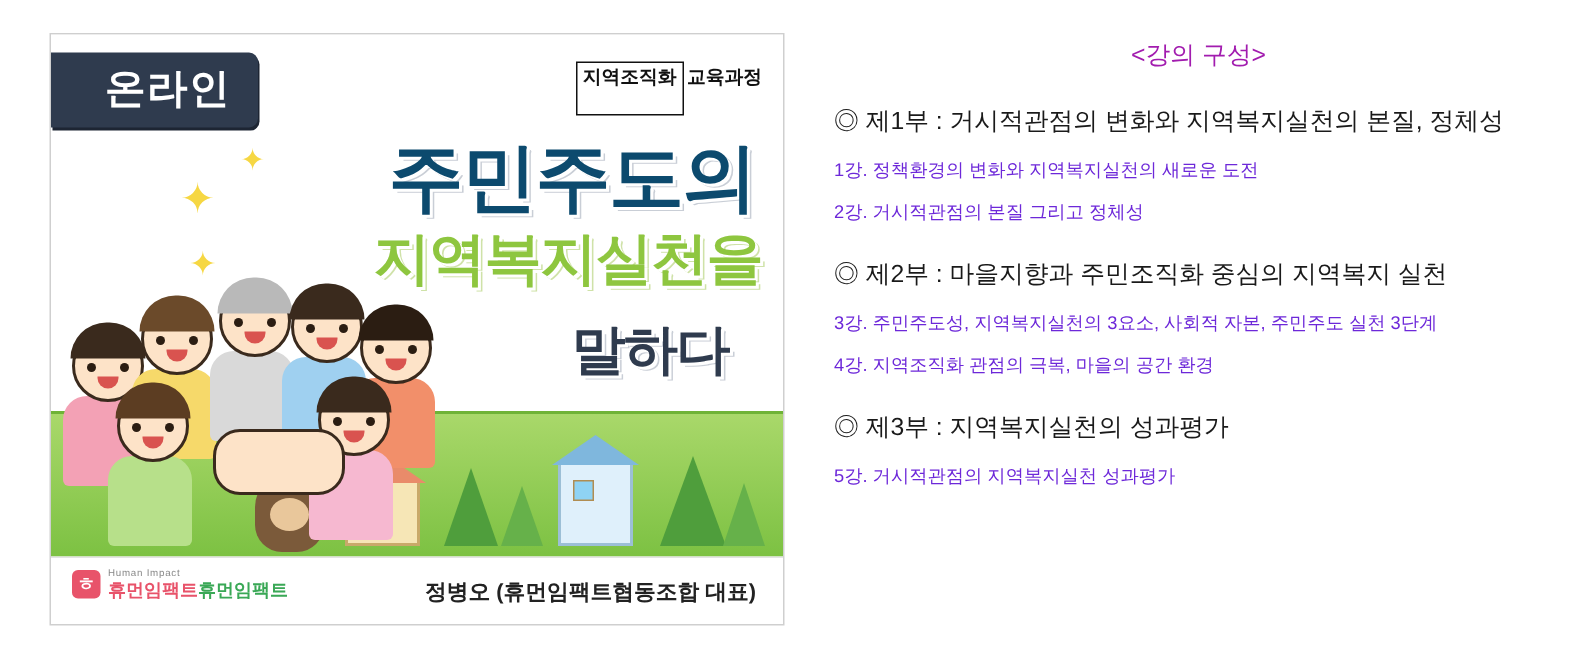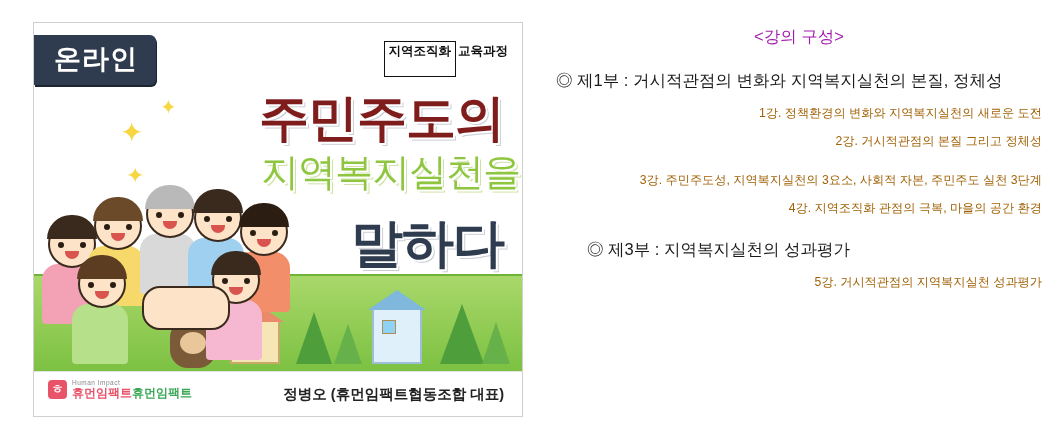--- a/index.html
+++ b/index.html
@@ -49,21 +49,21 @@
   
   .online-badge {
     position: absolute;
     left: 0;
     top: 12px;
     background: #2f3b4e;
     color: #ffffff;
     font-size: 27px;
     font-weight: bold;
     letter-spacing: 1px;
-    padding: 6px 18px 8px 20px;
+    padding: 6px 18px 8px 36px;
     border-radius: 0 6px 6px 0;
     box-shadow: 1px 2px 0 #1d2533;
   }
   .course-tag {
     position: absolute;
     right: 14px;
     top: 18px;
     font-size: 12.5px;
     font-weight: bold;
     color: #111;
@@ -74,39 +74,39 @@
     padding: 1px 4px 16px 4px;
     margin-right: 2px;
     display: inline-block;
   }
   .title-1 {
     position: absolute;
     right: 18px;
     top: 62px;
     font-size: 50px;
     font-weight: bold;
-    color: #7f1d1d;
+    color: #0c4a6e;
     letter-spacing: -1px;
     text-shadow: 2px 2px 0 #ffffff, 3px 3px 0 #c9ced6;
   }
   .title-2 {
     position: absolute;
-    right: 2px;
+    right: 14px;
     top: 124px;
     font-size: 38px;
-    font-weight: normal;
+    font-weight: bold;
     color: #8ec63f;
     letter-spacing: -1px;
     text-shadow: 2px 2px 0 #ffffff, 3px 3px 0 #cfe2a8;
   }
   .title-3 {
     position: absolute;
-    right: 18px;
+    right: 36px;
     top: 186px;
-    font-size: 52px;
+    font-size: 36px;
     font-weight: bold;
     color: #2f3b4e;
     letter-spacing: -1px;
     text-shadow: 2px 2px 0 #ffffff, 3px 3px 0 #c9ced6;
   }
   
   .spark {
     position: absolute;
     color: #f6d743;
     font-size: 26px;
@@ -348,26 +348,25 @@
     margin-bottom: 22px;
   }
   .part-heading {
     font-size: 16.5px;
     color: #1a1a1a;
     margin: 0 0 13px 0;
     white-space: nowrap;
   }
   .lecture {
     font-size: 12.2px;
-    color: #a16207;
+    color: #6d28d9;
     margin: 0 0 11px 0;
     white-space: nowrap;
-    text-align: right;
-  }
-  .part:last-child { margin-bottom: 0; margin-left: 31px; }
+  }
+  .part:last-child { margin-bottom: 0; }
 </style>
 </head>
 <body>
 
 <div class="page">
 
   <div class="poster-wrap">
     <div class="poster">
 
       <div class="poster-sky"></div>
@@ -478,20 +477,21 @@
   <div class="curriculum">
     <div class="cur-title">&lt;강의 구성&gt;</div>
 
     <div class="part">
       <div class="part-heading">◎ 제1부 : 거시적관점의 변화와 지역복지실천의 본질, 정체성</div>
       <div class="lecture">1강. 정책환경의 변화와 지역복지실천의 새로운 도전</div>
       <div class="lecture">2강. 거시적관점의 본질 그리고 정체성</div>
     </div>
 
     <div class="part">
+      <div class="part-heading">◎ 제2부 : 마을지향과 주민조직화 중심의 지역복지 실천</div>
       <div class="lecture">3강. 주민주도성, 지역복지실천의 3요소, 사회적 자본, 주민주도 실천 3단계</div>
       <div class="lecture">4강. 지역조직화 관점의 극복, 마을의 공간 환경</div>
     </div>
 
     <div class="part">
       <div class="part-heading">◎ 제3부 : 지역복지실천의 성과평가</div>
       <div class="lecture">5강. 거시적관점의 지역복지실천 성과평가</div>
     </div>
   </div>
 

